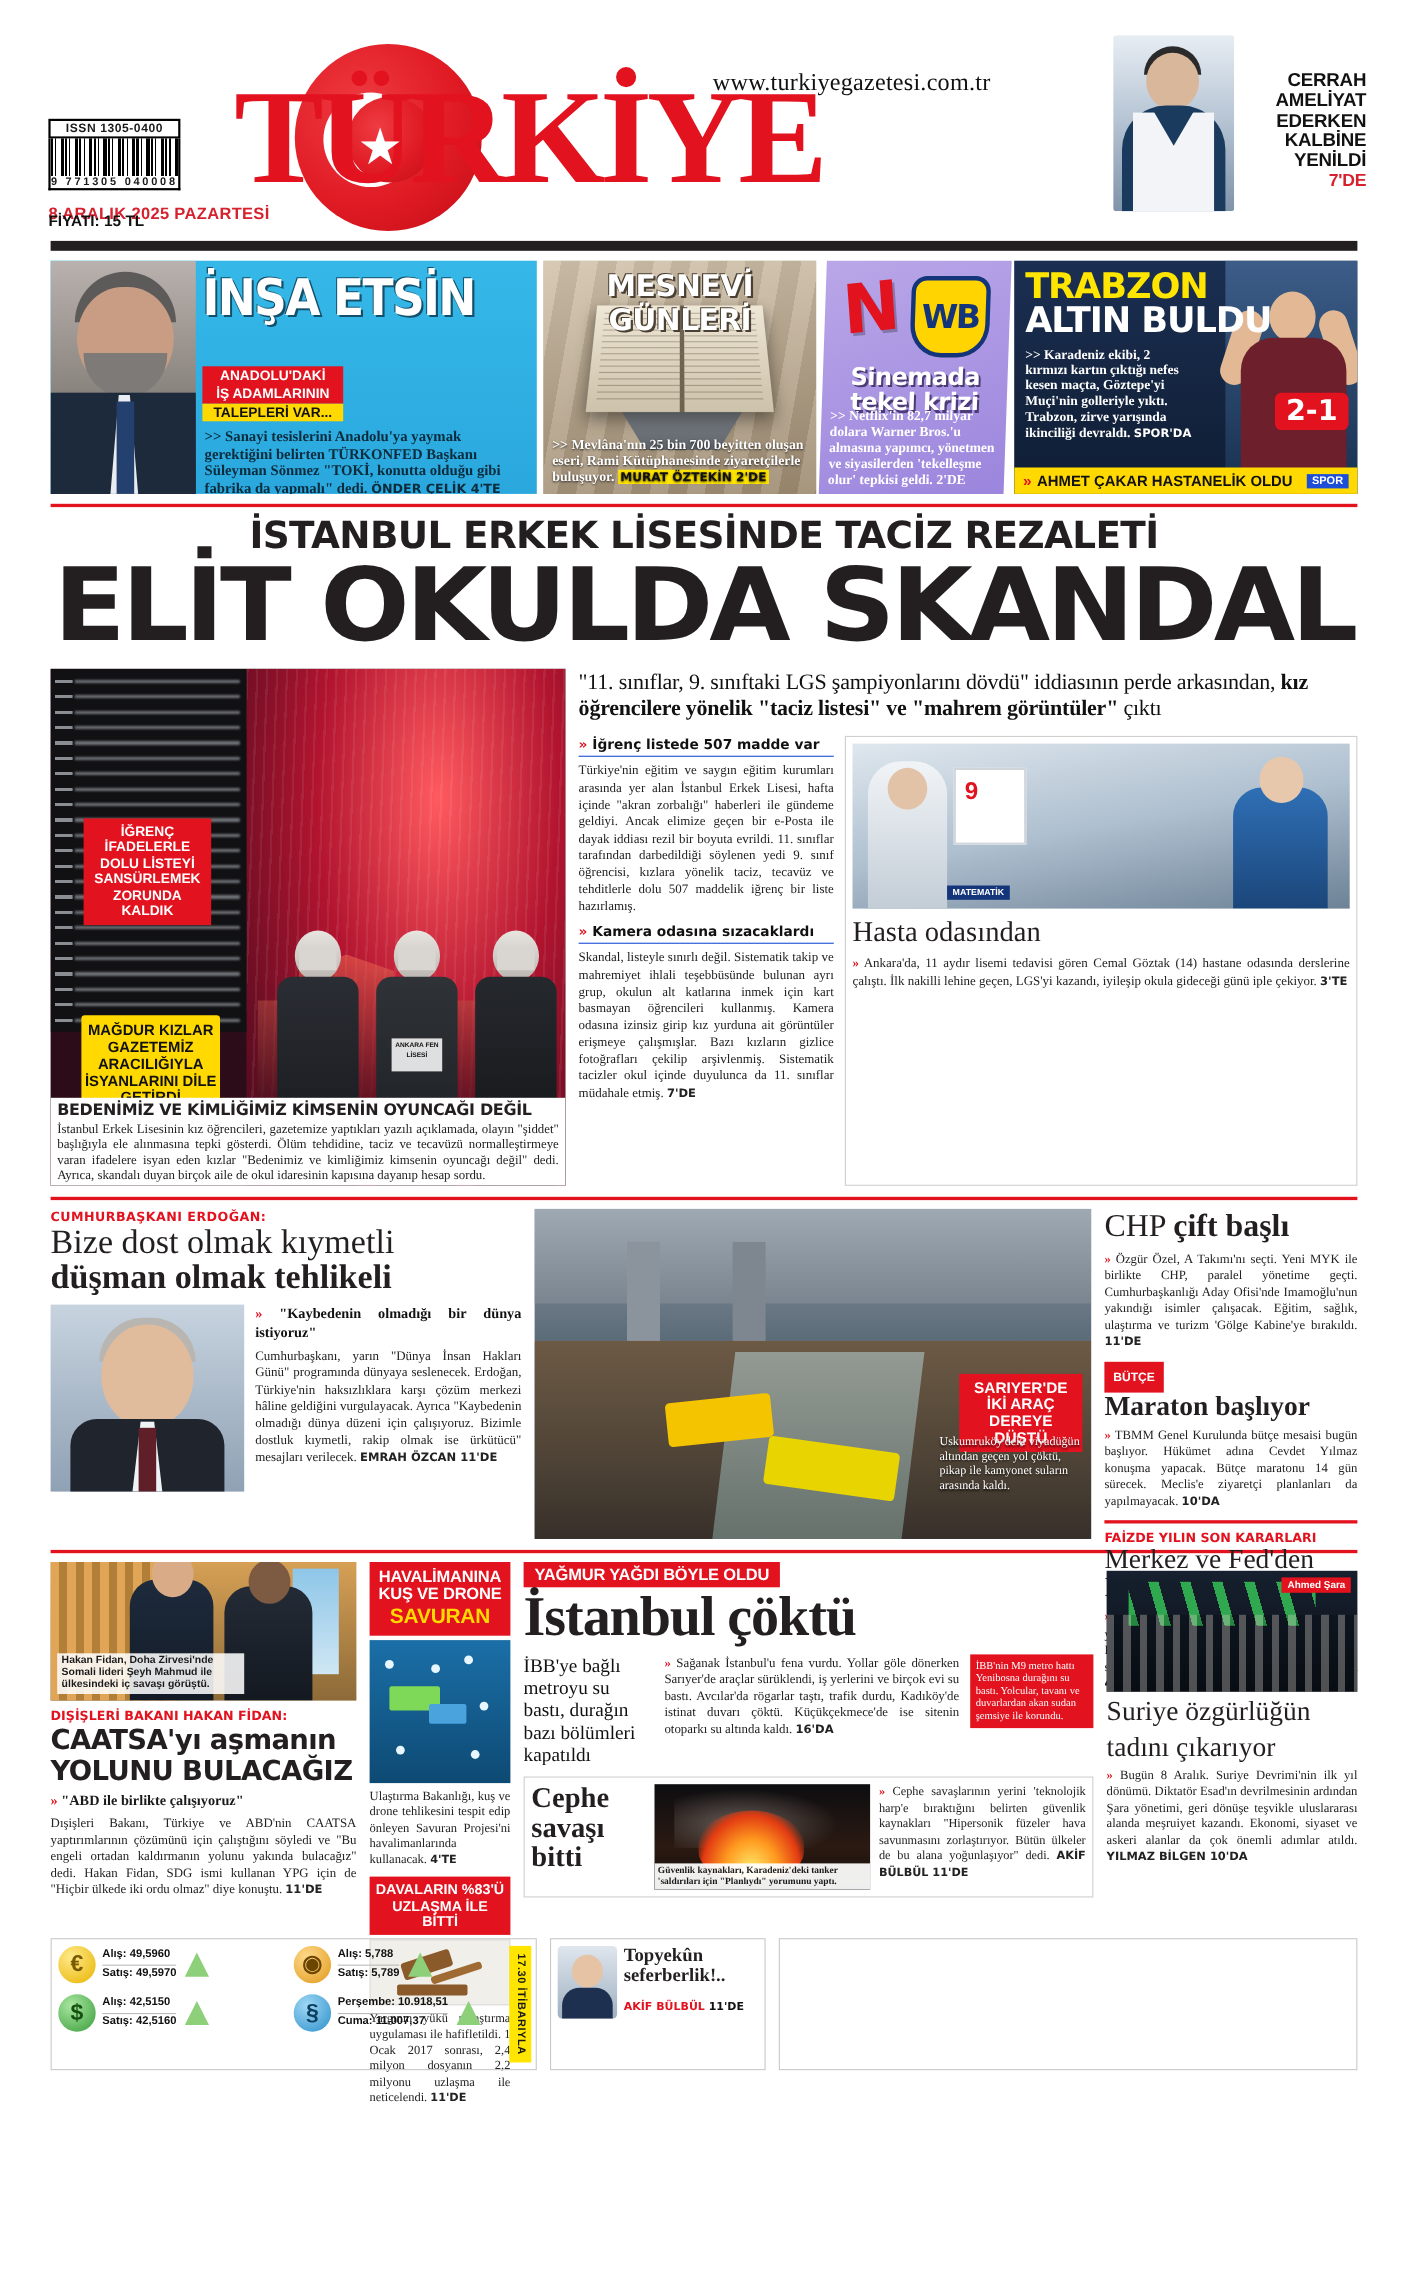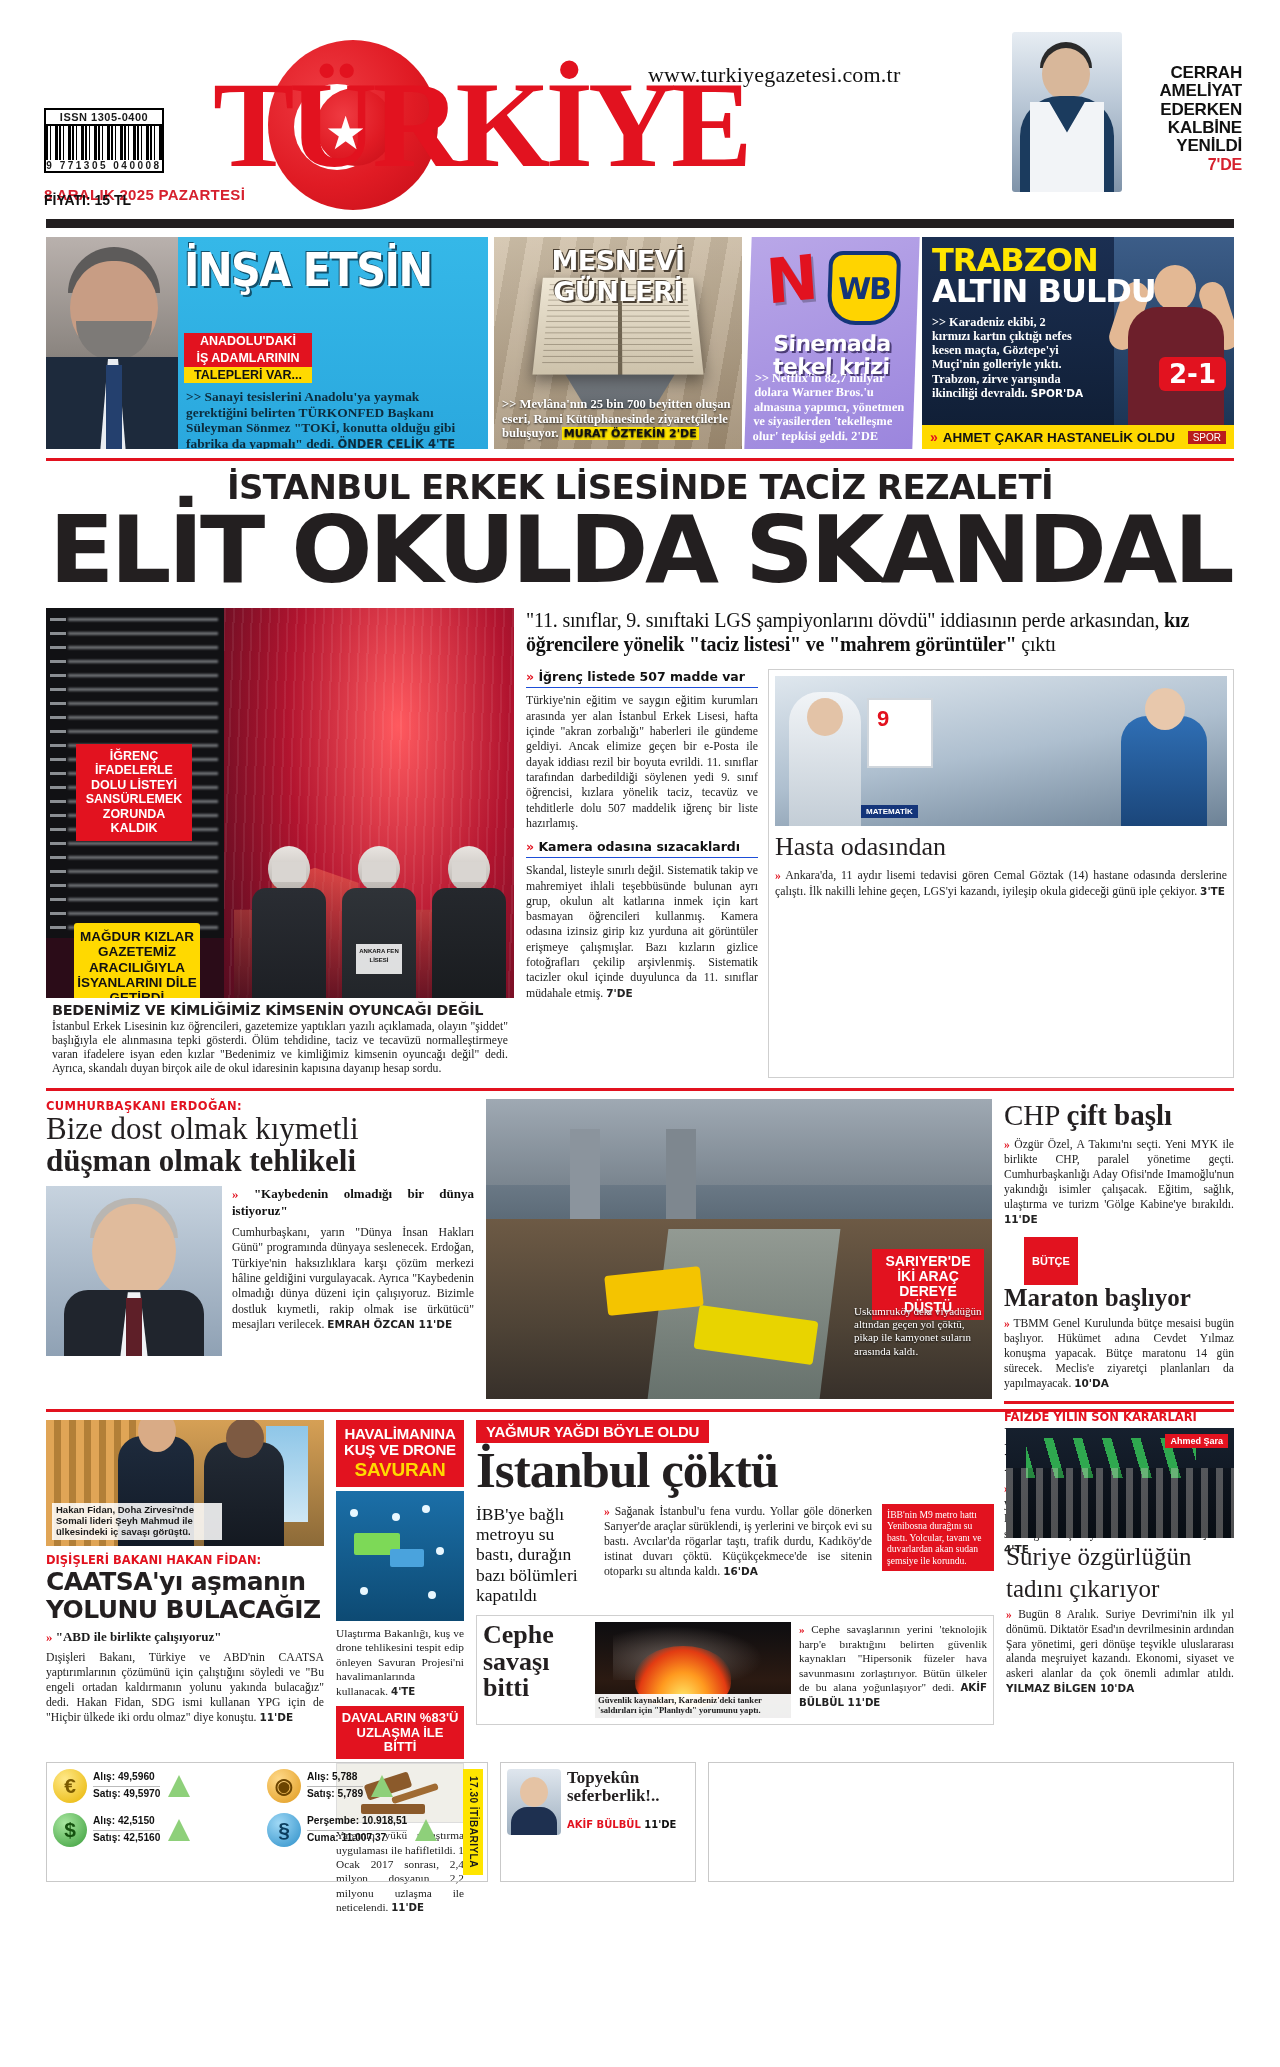--- a/index.html
+++ b/index.html
@@ -152,21 +152,21 @@
   .tz-l2 { color:#ffffff; display:block; }
   .t-trabzon .dek { position:absolute; left:10px; top:78px; width:152px;
      font-family:"Liberation Serif",serif; font-size:12.3px; line-height:1.15; color:#fff; font-weight:600;}
   .t-trabzon .dek b { font-family:"DejaVu Sans",sans-serif; font-size:10.5px;}
   .tz-score { position:absolute; right:8px; top:120px; background:#e2121f; color:#fff; font-weight:900;
      font-size: 26px; padding: 2px 10px; border-radius: 6px; font-family:"DejaVu Sans",sans-serif;}
   .tz-strip { position:absolute; left:0; right:0; bottom:0; height:24px; background:#ffd900;
      display:flex; align-items:center; padding: 0 8px; }
   .tz-strip .arrow { color:#e2121f; font-weight:900; margin-right:5px; font-size:14px;}
   .tz-strip .txt { font-weight:bold; font-size: 13.5px; color:#111; }
-  .tz-strip .badge { margin-left:auto; background:#b91c1c; color:#fff; font-size:10px; font-weight:normal;
+  .tz-strip .badge { margin-left:auto; background:#1d4ed8; color:#fff; font-size:10px; font-weight:bold;
      padding: 1px 5px; }
 
   
   .kicker-rule { height: 3px; background:#e2121f; margin: 9px 18px 0 18px; }
   .kicker {
      margin: 6px 18px 0 18px; text-align:center;
      font-family:"DejaVu Sans", sans-serif; font-weight:bold; font-size: 34px; letter-spacing:-.6px;
      color:#231f20;
   }
   .mainhead {
@@ -302,21 +302,21 @@
      font-family:"Liberation Serif",serif; font-size: 11px; line-height:1.22; color:#fff;
      text-shadow: 0 1px 2px rgba(0,0,0,.9); }
 
   .mid-right { flex: 0 0 230px; }
   .mr-h1 { font-family:"Liberation Serif",serif; font-size: 29px; color:#231f20; }
   .mr-h1 b { font-weight:bold; }
   .mr-dek { font-family:"Liberation Serif",serif; font-size: 11.6px; line-height:1.3; color:#222;
      margin-top: 5px; text-align:justify; }
   .mr-dek b { font-family:"DejaVu Sans",sans-serif; font-size:10.5px; }
   .badge-butce { display:inline-block; background:#e2121f; color:#fff; font-weight:bold; font-size: 11px;
-     padding: 18px 8px; margin-top: 10px; margin-left: 20px; }
+     padding: 8px 8px; margin-top: 10px; }
   .mr-h2 { font-family:"Liberation Serif",serif; font-weight:bold; font-size: 25px; color:#231f20;
      line-height:1.04; }
   .hr-red { height: 3px; background:#e2121f; margin: 10px 0 6px 0;}
   .mr-kick { font-family:"DejaVu Sans",sans-serif; font-weight:bold; font-size:11.5px; color:#e2121f;}
   .mr-h3 { font-family:"Liberation Serif",serif; font-size: 25px; color:#231f20; line-height:1.04;}
   .mr-h3 b { font-weight:bold; }
 
   
   .low-rule { height: 3px; background:#e2121f; margin: 10px 18px 0 18px; }
   .low { display:flex; gap: 12px; margin: 8px 18px 0 18px; height: 330px; }

